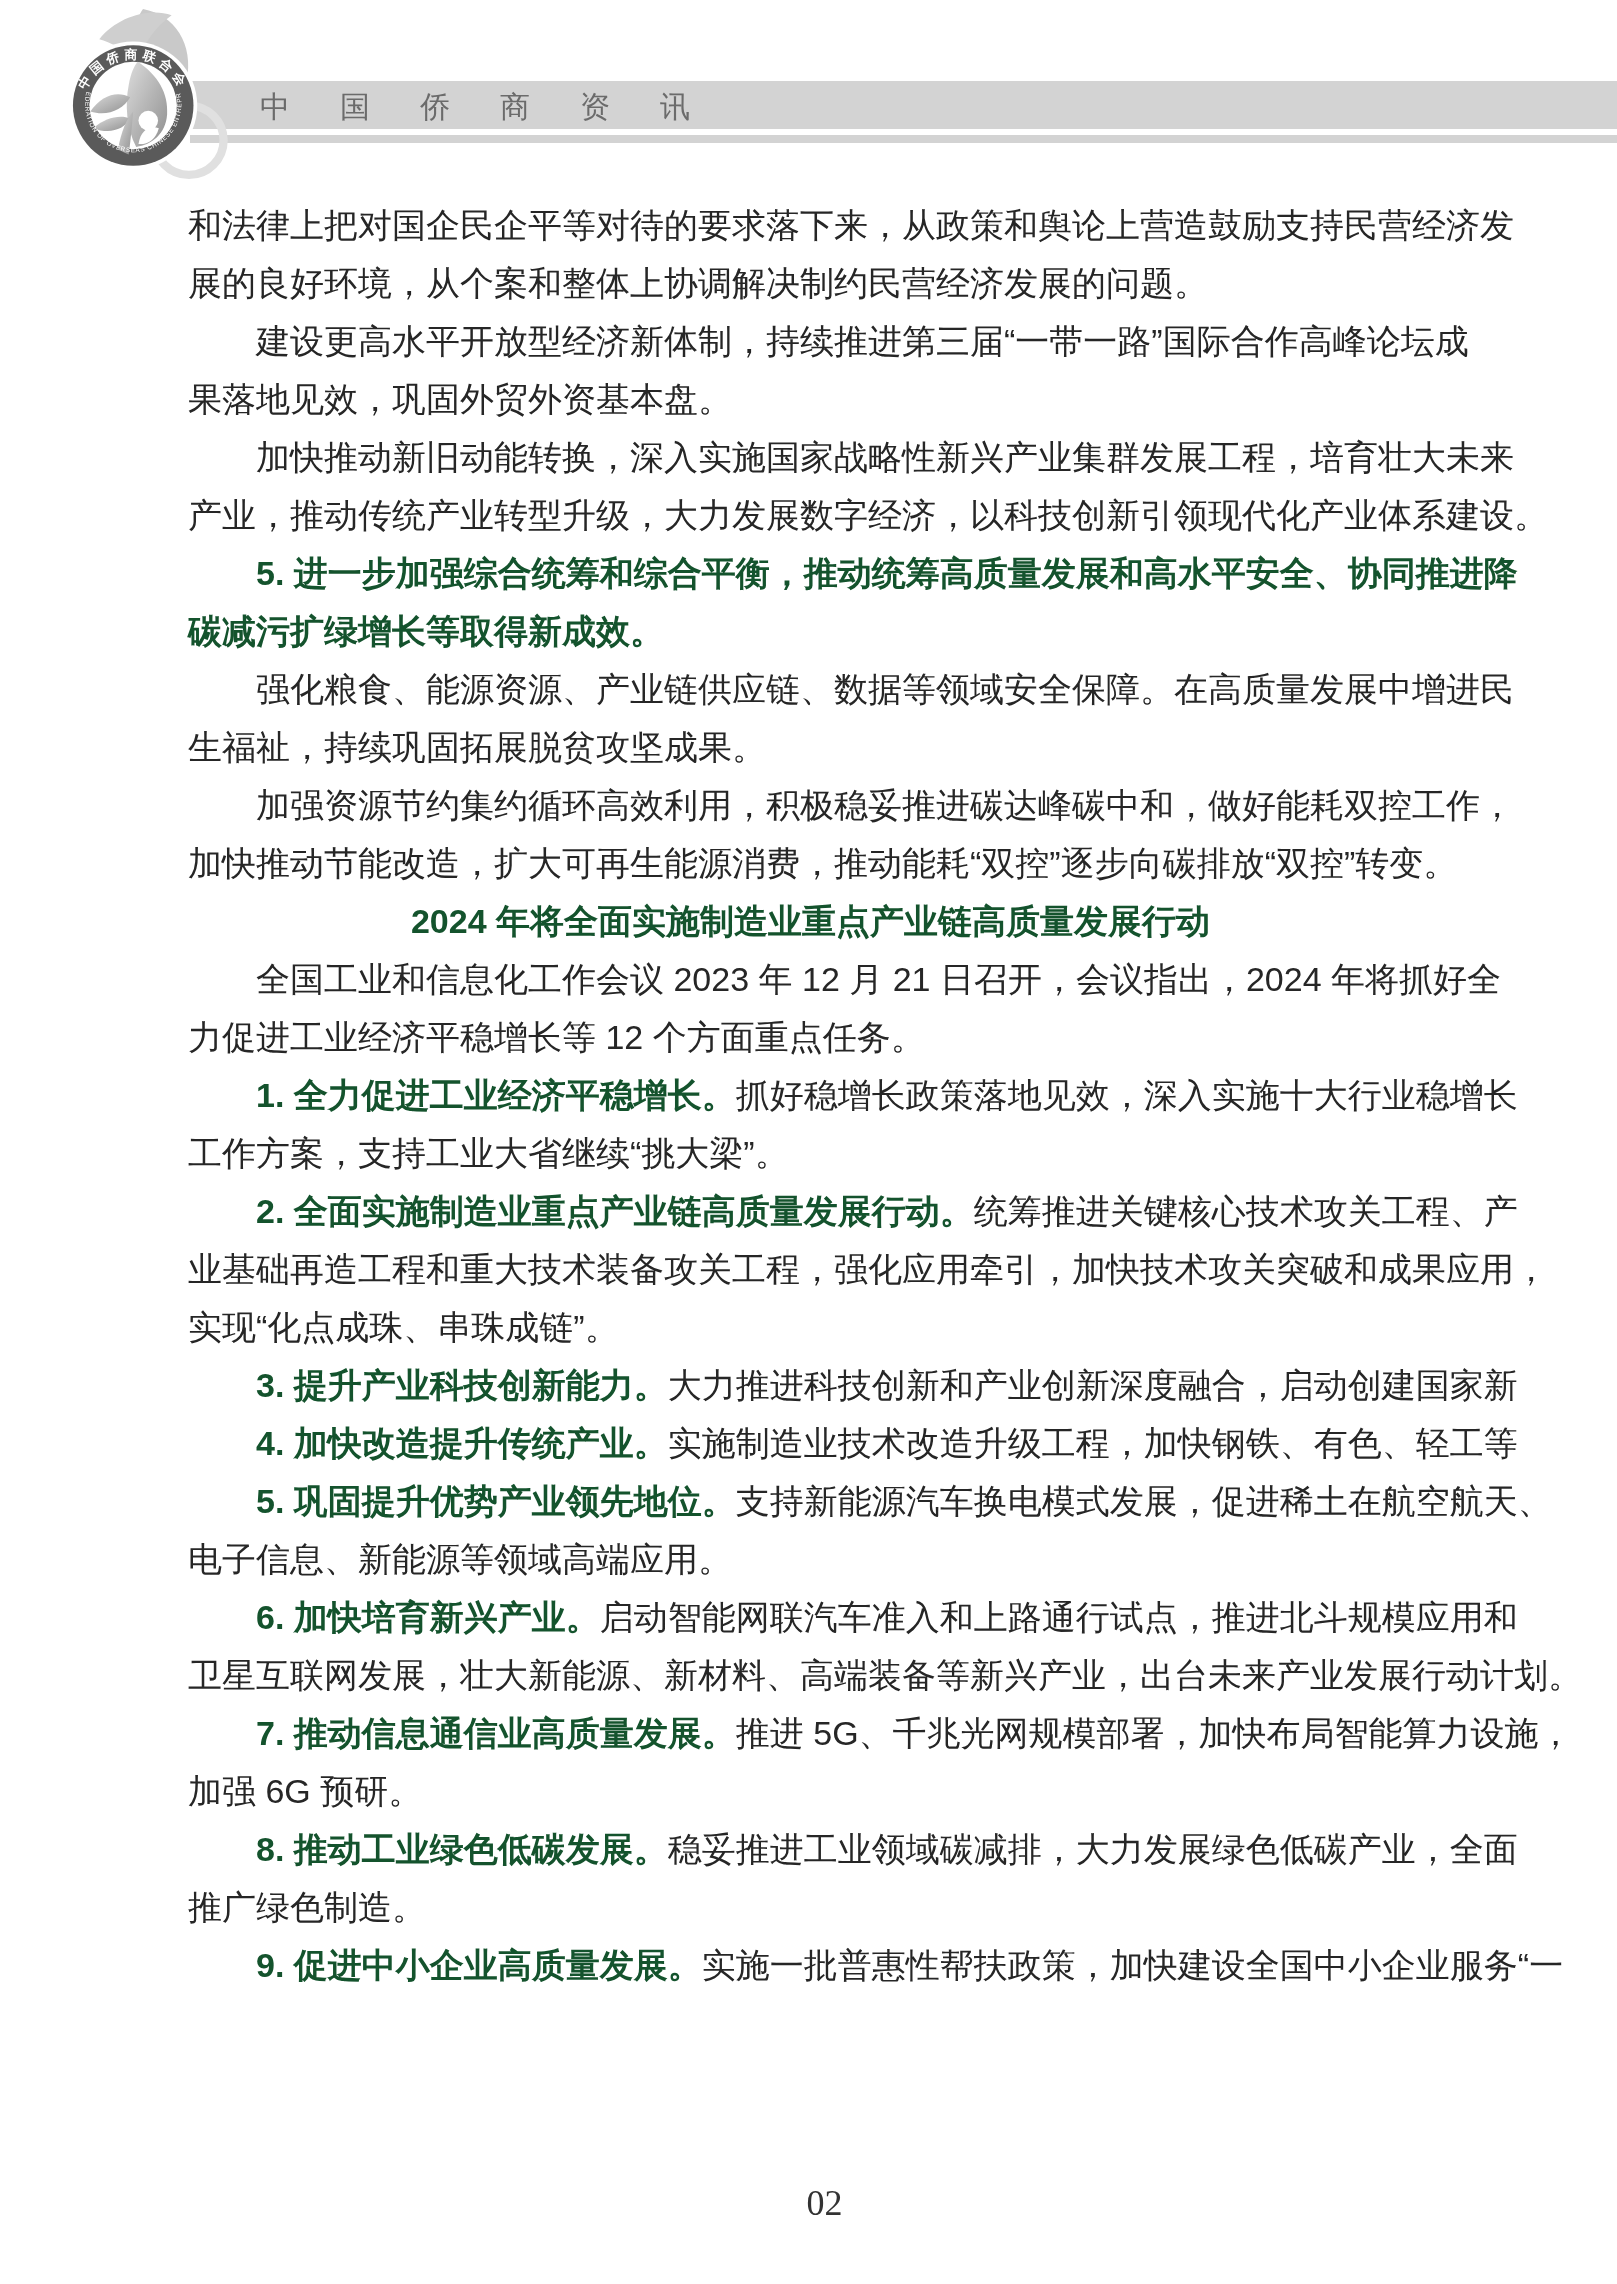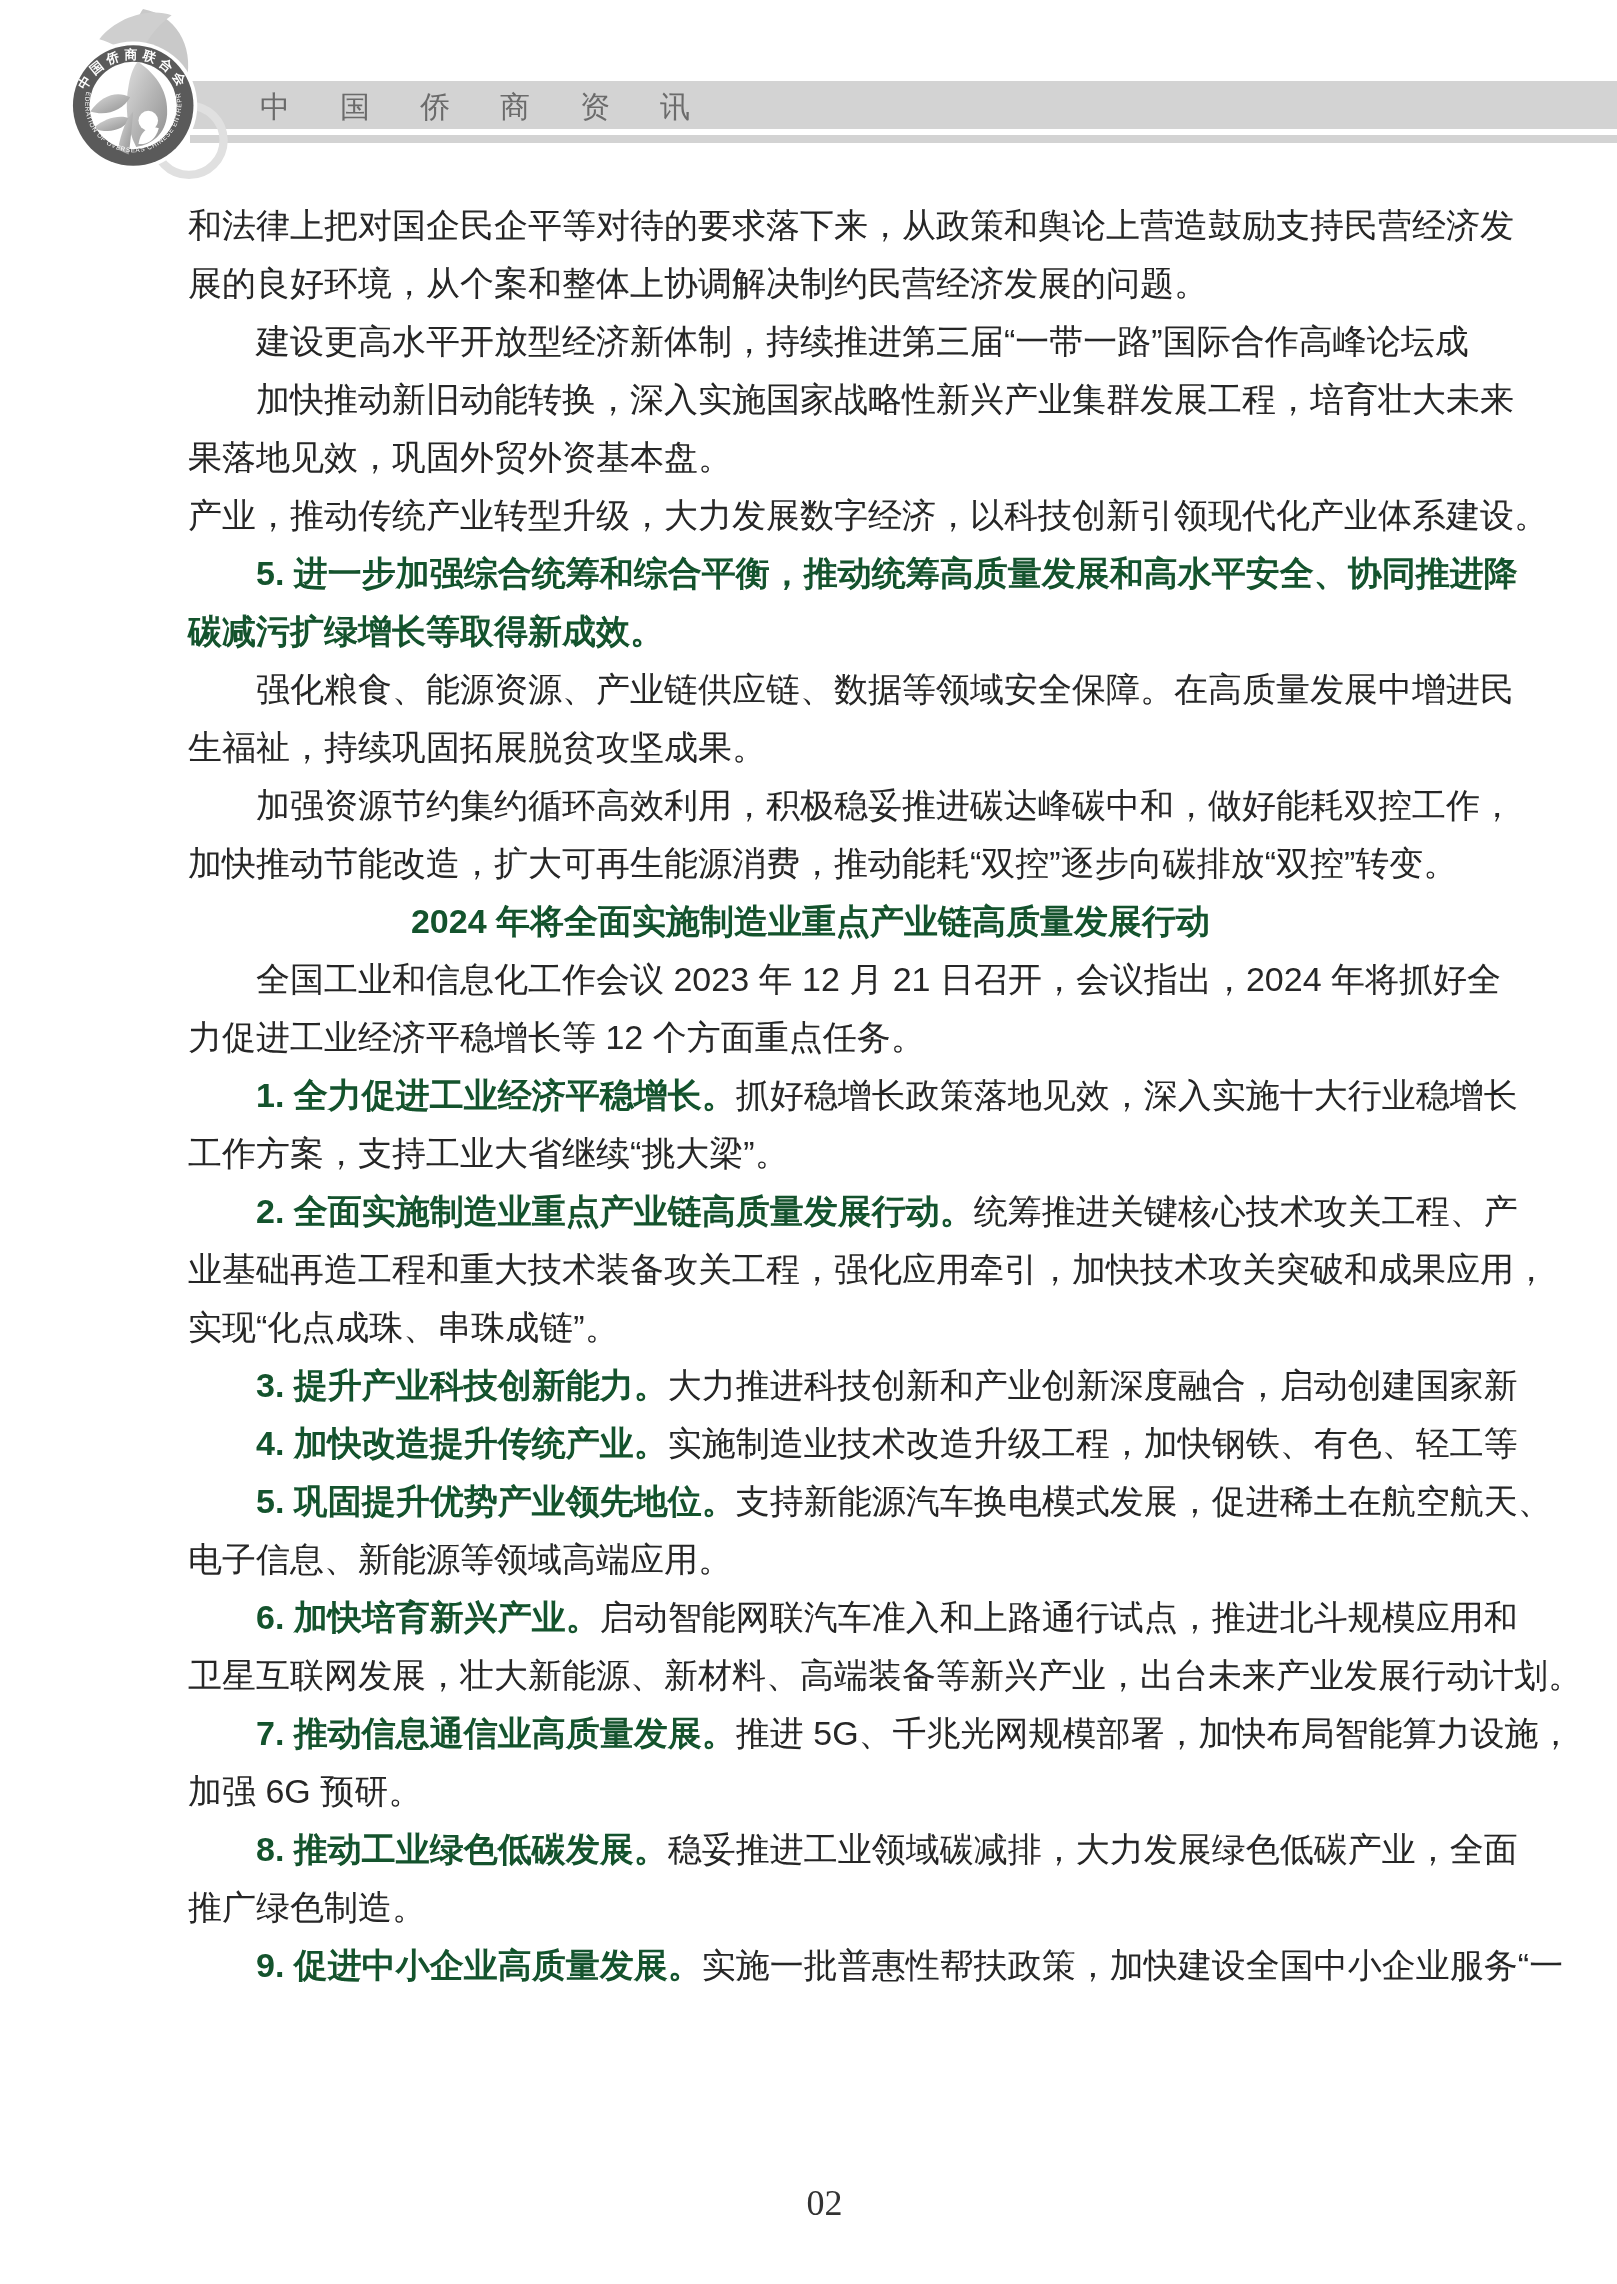--- a/index.html
+++ b/index.html
@@ -87,22 +87,22 @@
     </text>
     <text font-size="8.5" fill="#ffffff" letter-spacing="1" font-family="Liberation Sans, sans-serif">
       <textPath href="#arcBottom" startOffset="50%" text-anchor="middle">CHINA FEDERATION OF OVERSEAS CHINESE ENTREPRENEURS</textPath>
     </text>
   </svg>
 
   <div class="content">
       <div class="line"><span>和法律上把对国企民企平等对待的要求落下来，从政策和舆论上营造鼓励支持民营经济发</span></div>
       <div class="line"><span>展的良好环境，从个案和整体上协调解决制约民营经济发展的问题。</span></div>
       <div class="line indent"><span>建设更高水平开放型经济新体制，持续推进第三届“一带一路”国际合作高峰论坛成</span></div>
+      <div class="line"><span>果落地见效，巩固外贸外资基本盘。</span></div>
       <div class="line indent"><span>加快推动新旧动能转换，深入实施国家战略性新兴产业集群发展工程，培育壮大未来</span></div>
-      <div class="line"><span>果落地见效，巩固外贸外资基本盘。</span></div>
       <div class="line"><span>产业，推动传统产业转型升级，大力发展数字经济，以科技创新引领现代化产业体系建设。</span></div>
       <div class="line indent"><span class="bold">5. 进一步加强综合统筹和综合平衡，推动统筹高质量发展和高水平安全、协同推进降</span></div>
       <div class="line"><span class="bold">碳减污扩绿增长等取得新成效。</span></div>
       <div class="line indent"><span>强化粮食、能源资源、产业链供应链、数据等领域安全保障。在高质量发展中增进民</span></div>
       <div class="line"><span>生福祉，持续巩固拓展脱贫攻坚成果。</span></div>
       <div class="line indent"><span>加强资源节约集约循环高效利用，积极稳妥推进碳达峰碳中和，做好能耗双控工作，</span></div>
       <div class="line"><span>加快推动节能改造，扩大可再生能源消费，推动能耗“双控”逐步向碳排放“双控”转变。</span></div>
       <div class="line center"><span class="bold">2024 年将全面实施制造业重点产业链高质量发展行动</span></div>
       <div class="line indent"><span>全国工业和信息化工作会议 2023 年 12 月 21 日召开，会议指出，2024 年将抓好全</span></div>
       <div class="line"><span>力促进工业经济平稳增长等 12 个方面重点任务。</span></div>

